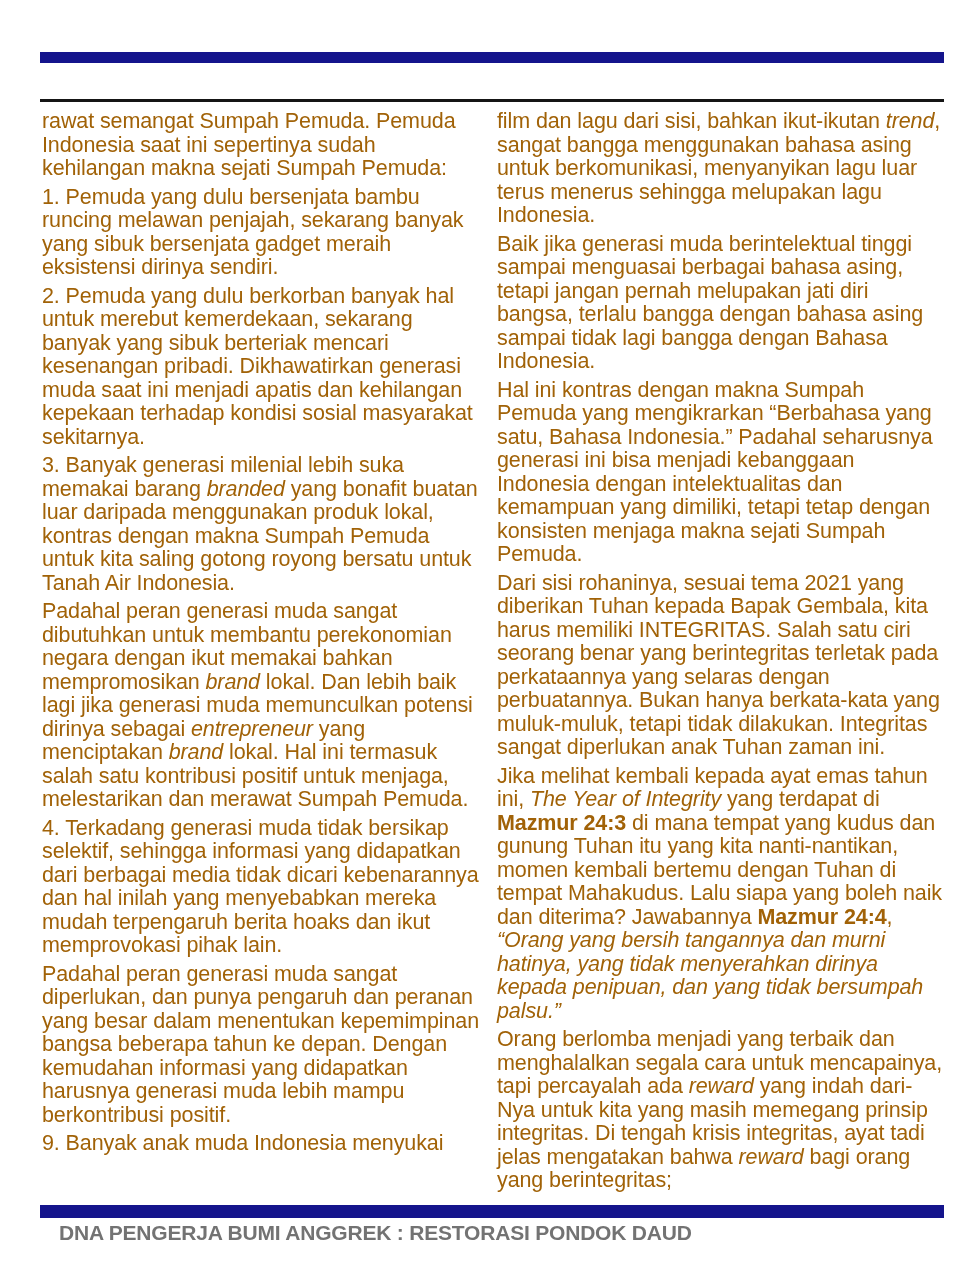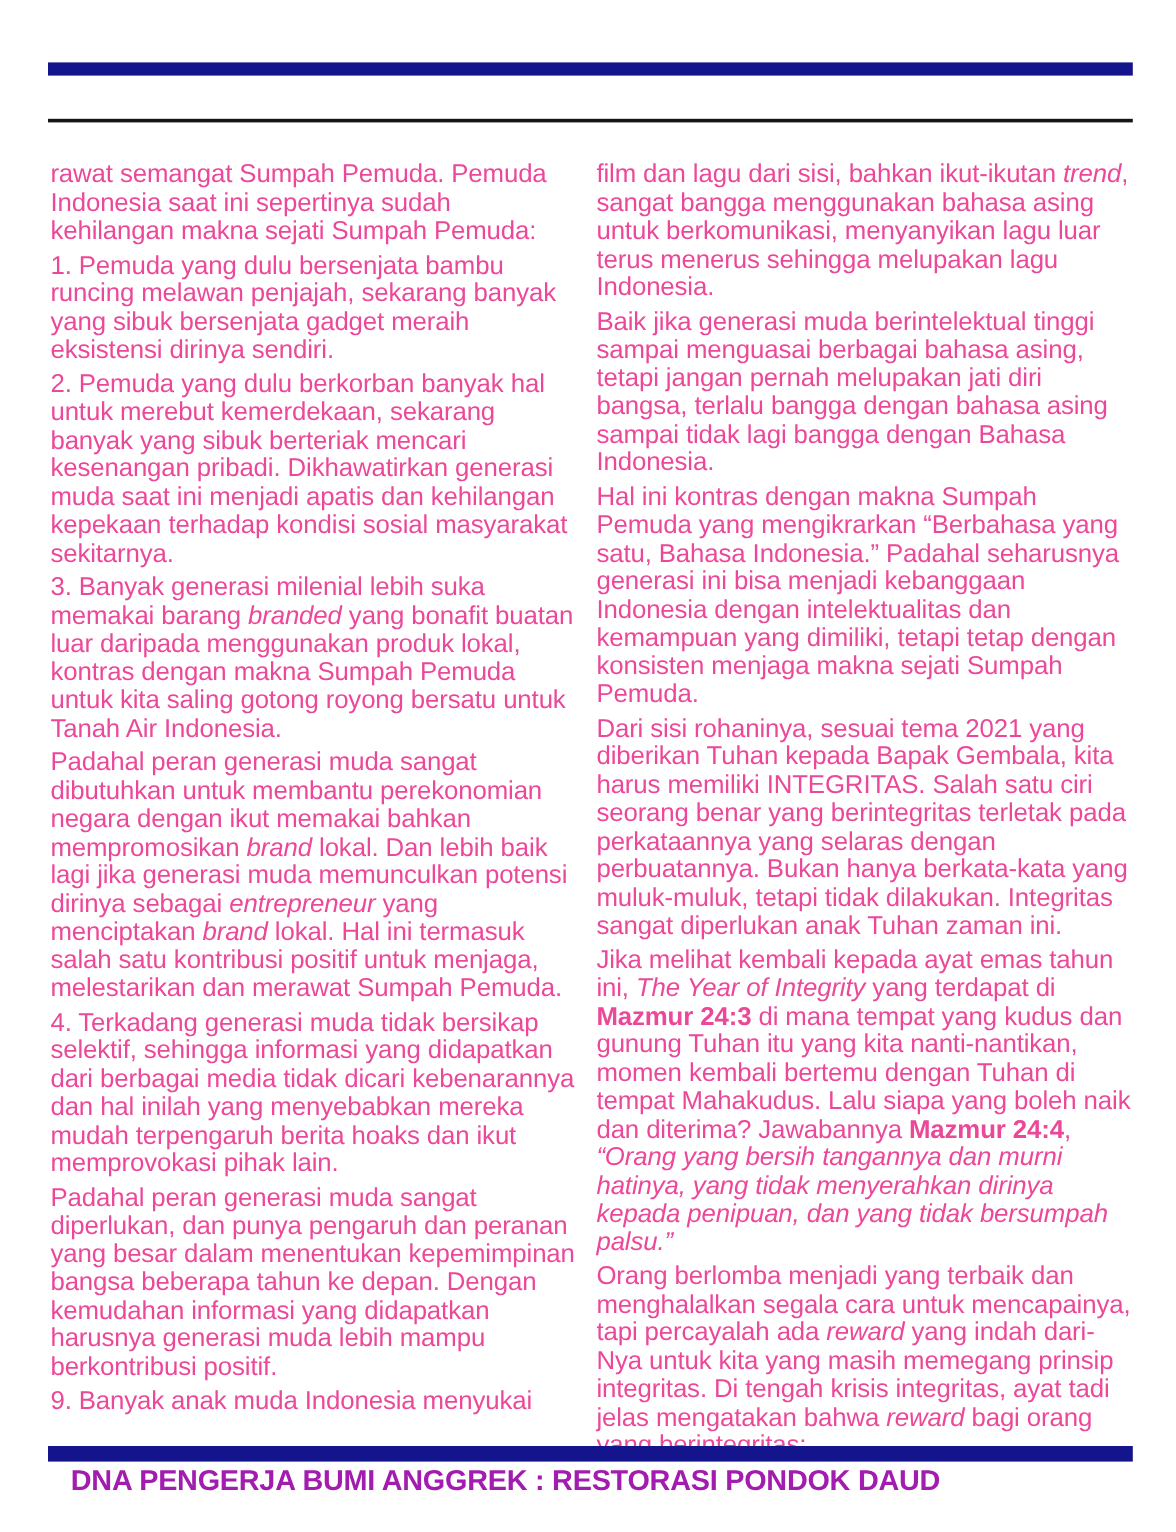--- a/index.html
+++ b/index.html
@@ -13,32 +13,31 @@
   .bottom-bar{top:1205px;height:13px;}
   .header-row{
     position:absolute;top:72px;left:46px;width:898px;
     display:flex;justify-content:space-between;align-items:baseline;
     font-size:19px;color:#111111;letter-spacing:0.1px;white-space:nowrap;
   }
   .page-indicator .page-num{color:var(--accent,#14148C);}
   .header-rule{position:absolute;top:99px;left:40px;width:904px;height:3px;background:#151515;}
   .col{
     position:absolute;top:110px;
-    font-size:21.5px;line-height:23.5px;letter-spacing:-0.1px;color:#ec4899;
+    font-size:21.5px;line-height:23.5px;letter-spacing:-0.1px;color:#a16207;
     text-align:left;
-    margin-top:24px;
   }
   .col-left{left:42px;width:440px;}
   .col-right{left:497px;width:450px;}
   .col p{margin:0 0 5px 0;}
   .col em{font-style:italic;}
   .col strong{font-weight:bold;}
   .footer-text{
     position:absolute;top:1221px;left:59px;
-    font-size:24px;font-weight:bold;color:#a21caf;letter-spacing:-0.2px;
+    font-size:21px;font-weight:bold;color:#737373;letter-spacing:-0.2px;
     white-space:nowrap;
   }
 </style>
 </head>
 <body>
 
 <div class="page">
 
   <div class="accent-bar top-bar"></div>
 

